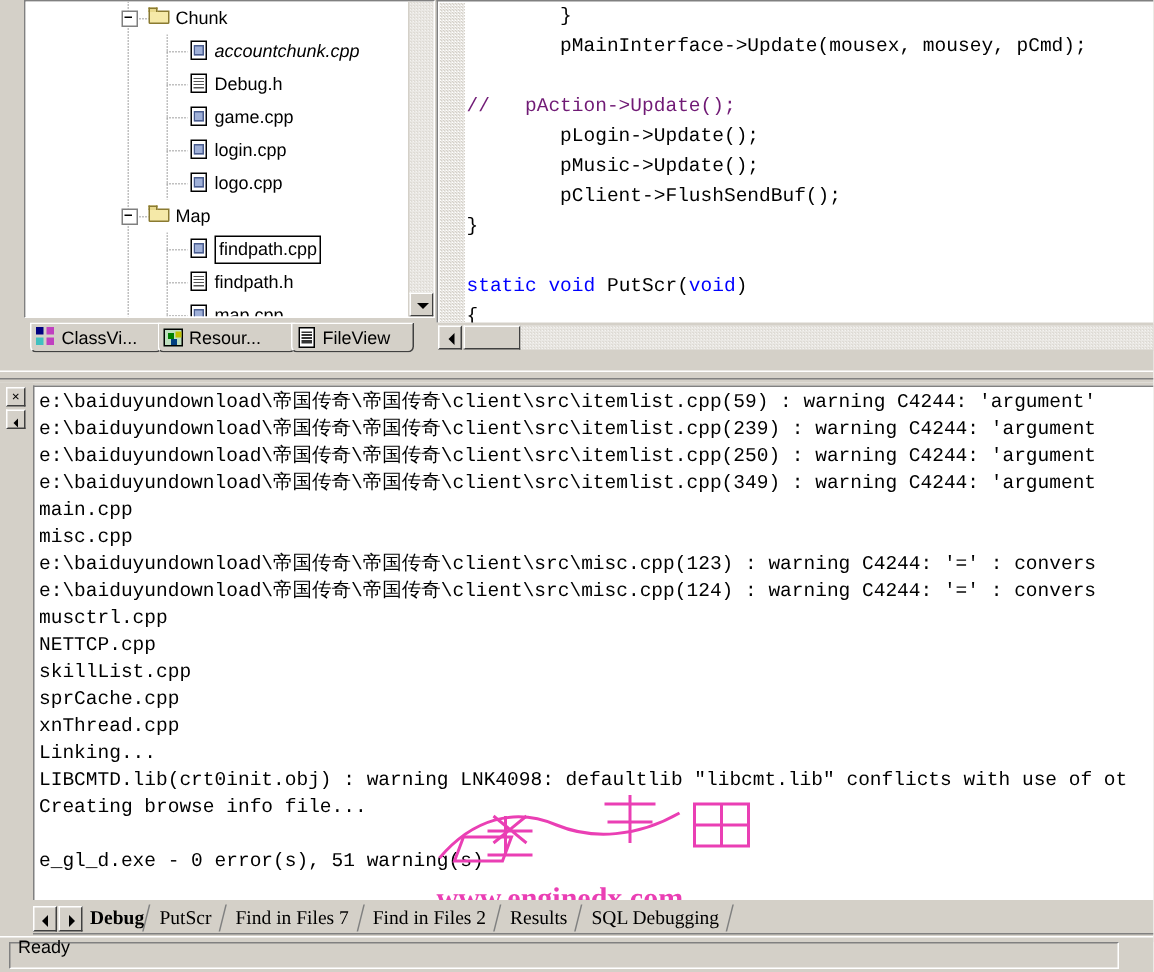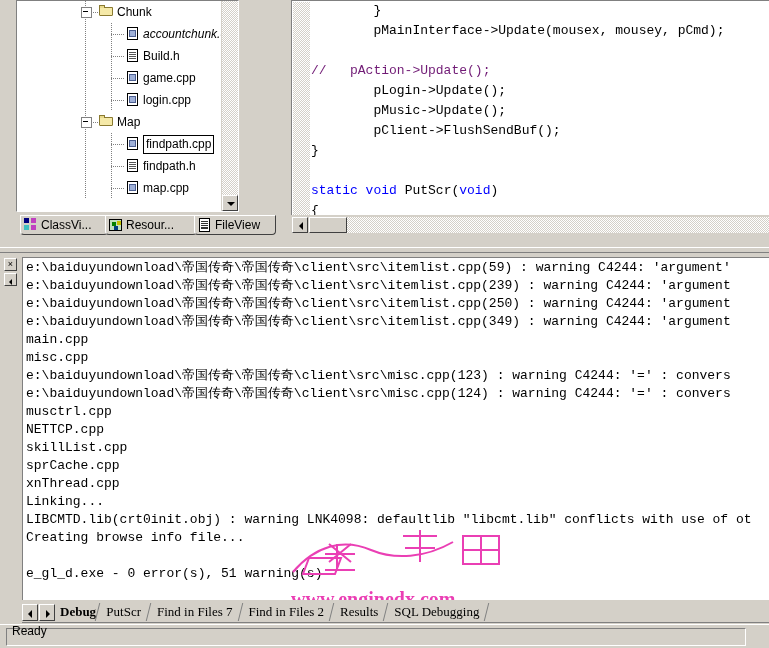--- a/index.html
+++ b/index.html
@@ -11,21 +11,21 @@
     -webkit-font-smoothing:none;
   }
   #app{position:relative;width:769px;height:648px;background:#d4d0c8;}
 
   
   .top-area{position:absolute;left:0;top:0;width:769px;height:247px;background:#d4d0c8;}
 
   
   .tree-pane{position:absolute;left:0;top:0;width:291px;height:247px;background:#d4d0c8;}
   .tree-frame{
-    position:absolute;left:16px;top:0;width:223px;height:212px;
+    position:absolute;left:16px;top:0;width:274px;height:212px;
     background:#ffffff;
     border-top:1px solid #808080;border-left:1px solid #808080;
     border-right:1px solid #ffffff;border-bottom:1px solid #ffffff;
     box-sizing:border-box;overflow:hidden;
   }
   .tree-inner{position:absolute;left:0;top:0;right:16px;bottom:0;overflow:hidden;background:#fff;}
   .tree-row{position:relative;height:22px;line-height:22px;white-space:nowrap;font-size:12px;color:#000;}
   .tree-row .lbl{position:absolute;top:0;font-family:"Liberation Sans",sans-serif;font-size:12px;}
   .tree-row .lbl.sel{
     border:1px solid #000;padding:0 2px;line-height:17px;top:2px;height:17px;background:#fff;
@@ -215,35 +215,42 @@
               <div class="guide" style="left: 94px;"></div>
               <div class="elbow" style="left: 94px; top: 11px; width: 14px;"></div>
               <div class="ico ico-cpp" style="left: 108px;"></div>
               <span class="lbl" style="left: 126px; font-style: italic;">accountchunk.cpp</span>
             </div>
             <div class="tree-row">
               <div class="guide" style="left: 68px;"></div>
               <div class="guide" style="left: 94px;"></div>
               <div class="elbow" style="left: 94px; top: 11px; width: 14px;"></div>
               <div class="ico ico-h" style="left: 108px;"></div>
-              <span class="lbl" style="left: 126px;">Build.h</span>
+              <span class="lbl" style="left: 126px;">Debug.h</span>
             </div>
             <div class="tree-row">
               <div class="guide" style="left: 68px;"></div>
               <div class="guide" style="left: 94px;"></div>
               <div class="elbow" style="left: 94px; top: 11px; width: 14px;"></div>
               <div class="ico ico-cpp" style="left: 108px;"></div>
               <span class="lbl" style="left: 126px;">game.cpp</span>
             </div>
             <div class="tree-row">
               <div class="guide" style="left: 68px;"></div>
               <div class="guide" style="left: 94px;"></div>
               <div class="elbow" style="left: 94px; top: 11px; width: 14px;"></div>
               <div class="ico ico-cpp" style="left: 108px;"></div>
               <span class="lbl" style="left: 126px;">login.cpp</span>
+            </div>
+            <div class="tree-row">
+              <div class="guide" style="left: 68px;"></div>
+              <div class="guide" style="left: 94px;"></div>
+              <div class="elbow" style="left: 94px; top: 11px; width: 14px;"></div>
+              <div class="ico ico-cpp" style="left: 108px;"></div>
+              <span class="lbl" style="left: 126px;">logo.cpp</span>
             </div>
             <div class="tree-row">
               <div class="guide" style="left: 68px;"></div>
               <div class="elbow" style="left: 68px; top: 11px; width: 14px;"></div>
               <div class="expander" style="left: 64px;"></div>
               <div class="ico ico-folder" style="left: 82px;"></div>
               <span class="lbl" style="left: 100px; font-weight: normal;">Map</span>
             </div>
             <div class="tree-row">
               <div class="guide" style="left: 68px;"></div>

